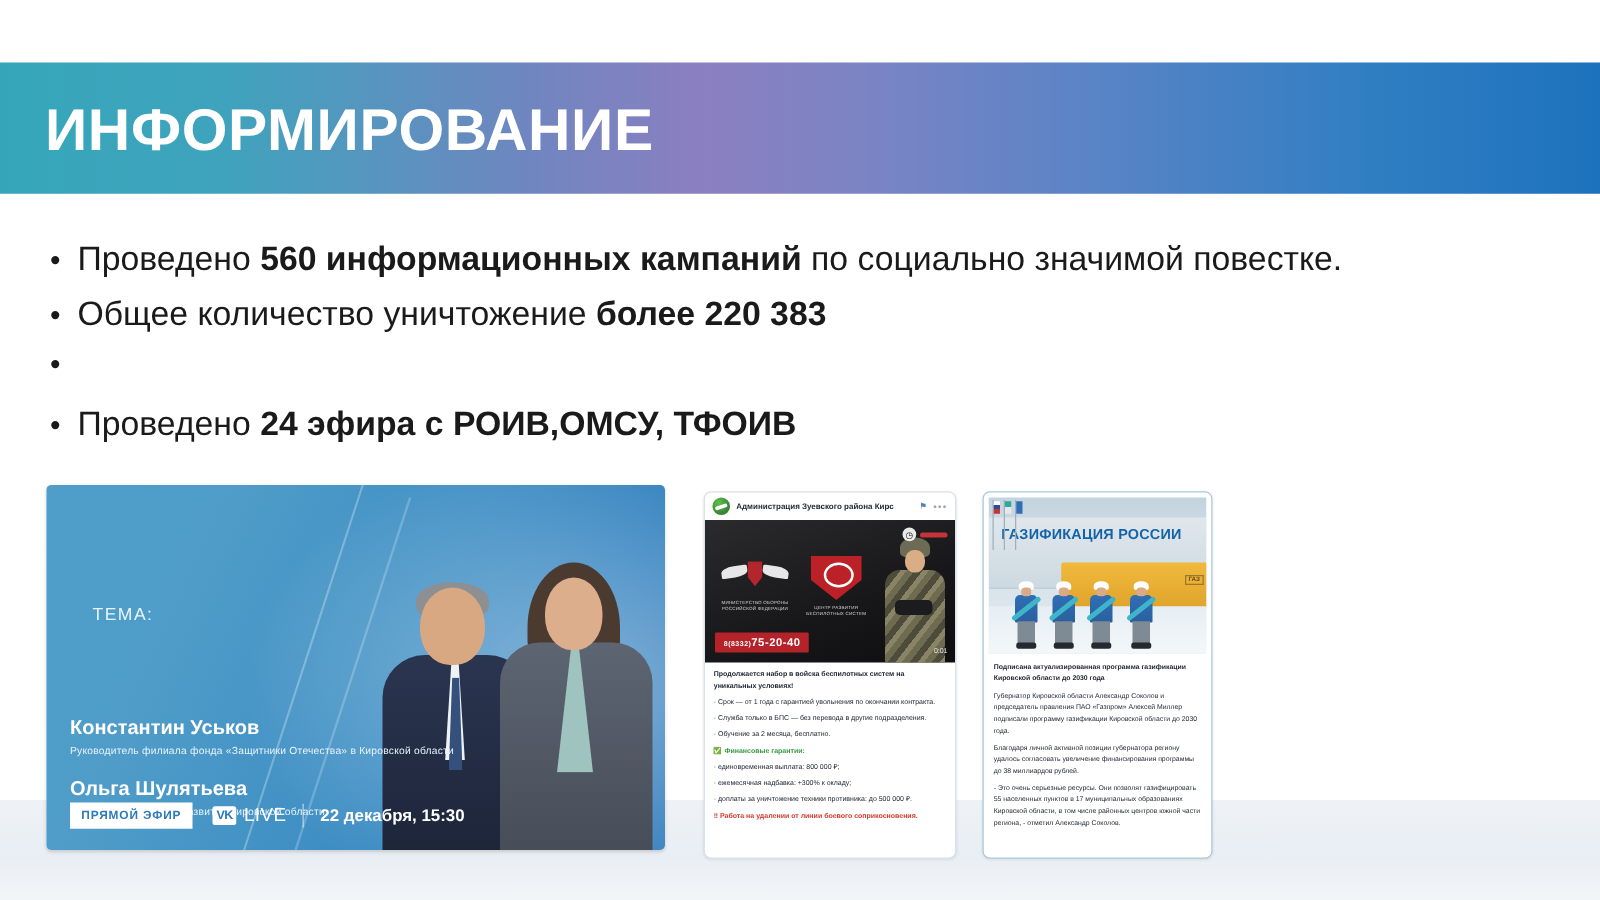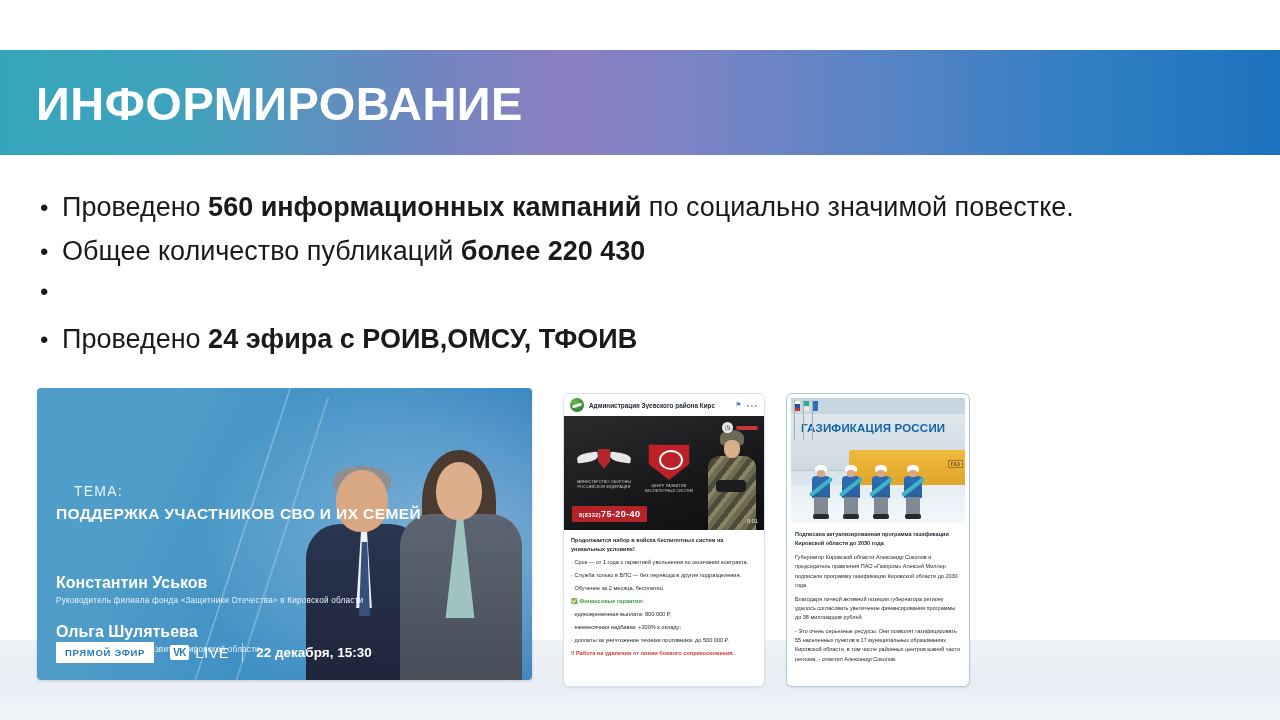--- a/index.html
+++ b/index.html
@@ -640,21 +640,21 @@
 <div class="bullets">
   <div class="bullet-row">
     <span class="bullet-dot">•</span>
     <span class="bullet-text">
       <span>Проведено </span><b>560 информационных кампаний</b><span> по социально значимой повестке.</span>
     </span>
   </div>
   <div class="bullet-row">
     <span class="bullet-dot">•</span>
     <span class="bullet-text">
-      <span>Общее количество публикаций </span><b>более 220 430</b>
+      <span>Общее количество уничтожение </span><b>более 220 383</b>
     </span>
   </div>
   <div class="bullet-row">
     <span class="bullet-dot">•</span>
   </div>
   <div class="bullet-row">
     <span class="bullet-dot">•</span>
     <span class="bullet-text">
       <span>Проведено </span><b>24 эфира с РОИВ,ОМСУ, ТФОИВ</b>
     </span>
@@ -676,21 +676,20 @@
     <div class="p-woman">
       <div class="hair-back"></div>
       <div class="body"></div>
       <div class="blouse"></div>
       <div class="head"></div>
     </div>
   </div>
 
 
   <div class="cur-theme-label">ТЕМА:</div>
-  <div class="cur-theme">ПОДДЕРЖКА УЧАСТНИКОВ СВО И ИХ СЕМЕЙ</div>
 
   <div class="cur-person1-name">Константин Уськов</div>
   <div class="cur-person1-role">Руководитель филиала фонда «Защитники Отечества» в Кировской области</div>
   <div class="cur-person2-name">Ольга Шулятьева</div>
   <div class="cur-person2-role">Министр социального развития Кировской области</div>
 
   <div class="cur-footer">
     <div class="cur-live-badge">ПРЯМОЙ ЭФИР</div>
     <div class="cur-vk">
       <div class="cur-vk-mark">VK</div>

